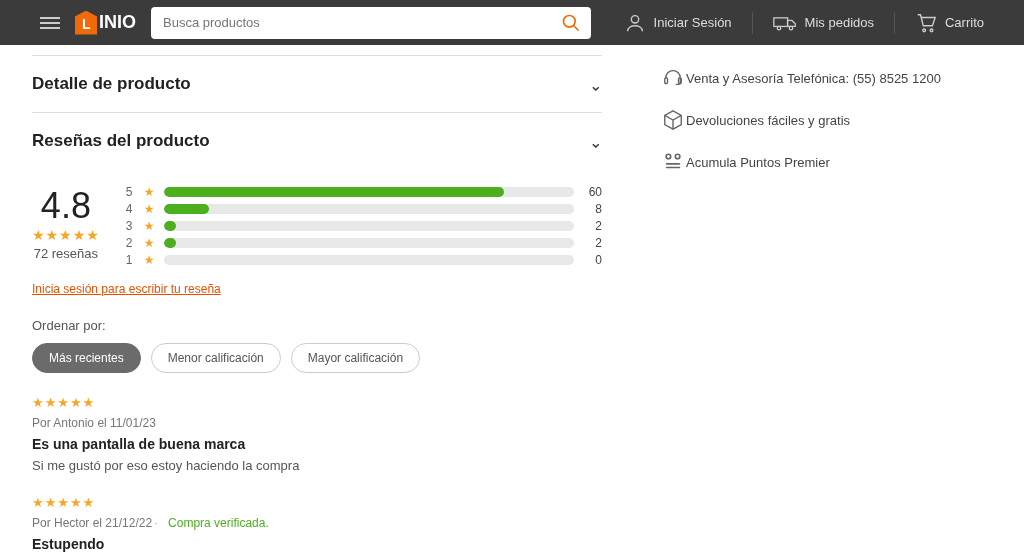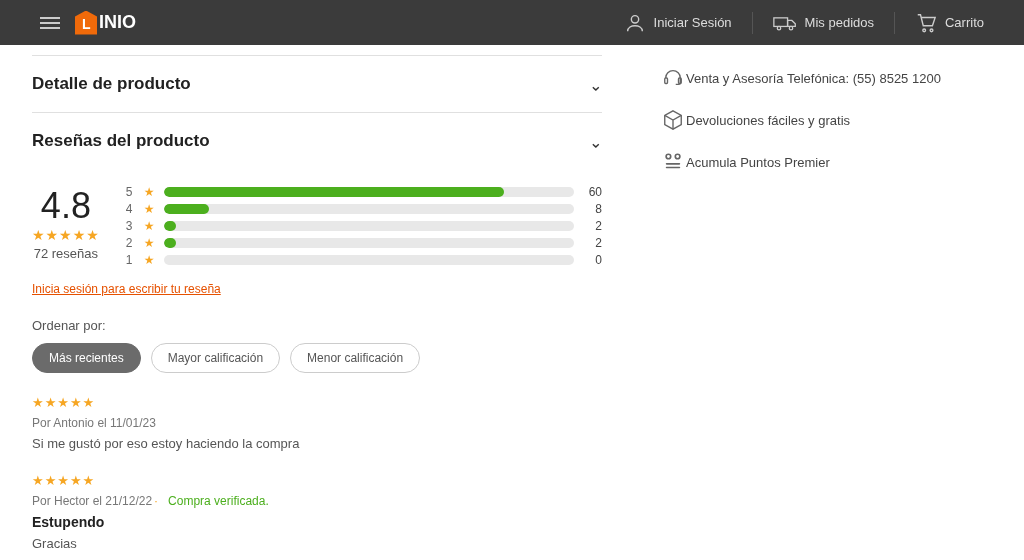--- a/index.html
+++ b/index.html
@@ -59,20 +59,27 @@
       <span></span>
       <span></span>
       <span></span>
     </div>
   <div class="logo">
     <div class="logo-icon">
         <span class="logo-l">L</span>
       </div>
     <span class="logo-text">INIO</span>
   </div>
+  <div class="search-wrap">
+    <input class="search-input" placeholder="Busca productos" style="">
+    <svg class="search-icon" width="20" height="20" viewBox="0 0 24 24" fill="none" stroke="#f06a0a" stroke-width="2">
+        <circle cx="10" cy="10" r="7"></circle>
+        <line x1="21" y1="21" x2="15" y2="15"></line>
+      </svg>
+  </div>
   <div class="header-links">
     <div class="hl">
       <svg width="22" height="22" viewBox="0 0 24 24" fill="none" stroke="#ccc" stroke-width="1.5">
           <circle cx="12" cy="8" r="4"></circle>
           <path d="M4 21c0-4 4-6 8-6s8 2 8 6"></path>
         </svg>
       <span>Iniciar Sesión</span>
     </div>
     <div class="hl-sep"></div>
     <div class="hl">
@@ -157,28 +164,29 @@
           </div>
         </div>
     </div>
     <div class="login-link">
       <a>Inicia sesión para escribir tu reseña</a>
     </div>
 
     <div class="sort-label">Ordenar por:</div>
     <div class="sort-pills" id="pills">
         <button class="pill active">Más recientes</button>
+        <button class="pill">Menor calificación</button>
         <button class="pill">Mayor calificación</button>
-        <button class="pill">Menor calificación</button>
       </div>
 
     <div id="reviews">
         <div class="review">
           <div class="stars">★★★★★</div>
     <div class="review-meta">Por Antonio el 11/01/23</div>
+    <div class="review-title">Es una pantalla de buena marca</div>
     <div class="review-body">Si me gustó por eso estoy haciendo la compra</div>
         </div>
         <div class="review">
           <div class="stars">★★★★★</div>
     <div class="review-meta">Por Hector el 21/12/22<span class="dot">·</span><span class="verified">Compra verificada.</span></div>
     <div class="review-title">Estupendo</div>
     <div class="review-body">Gracias</div>
         </div>
       </div>
   </div>

